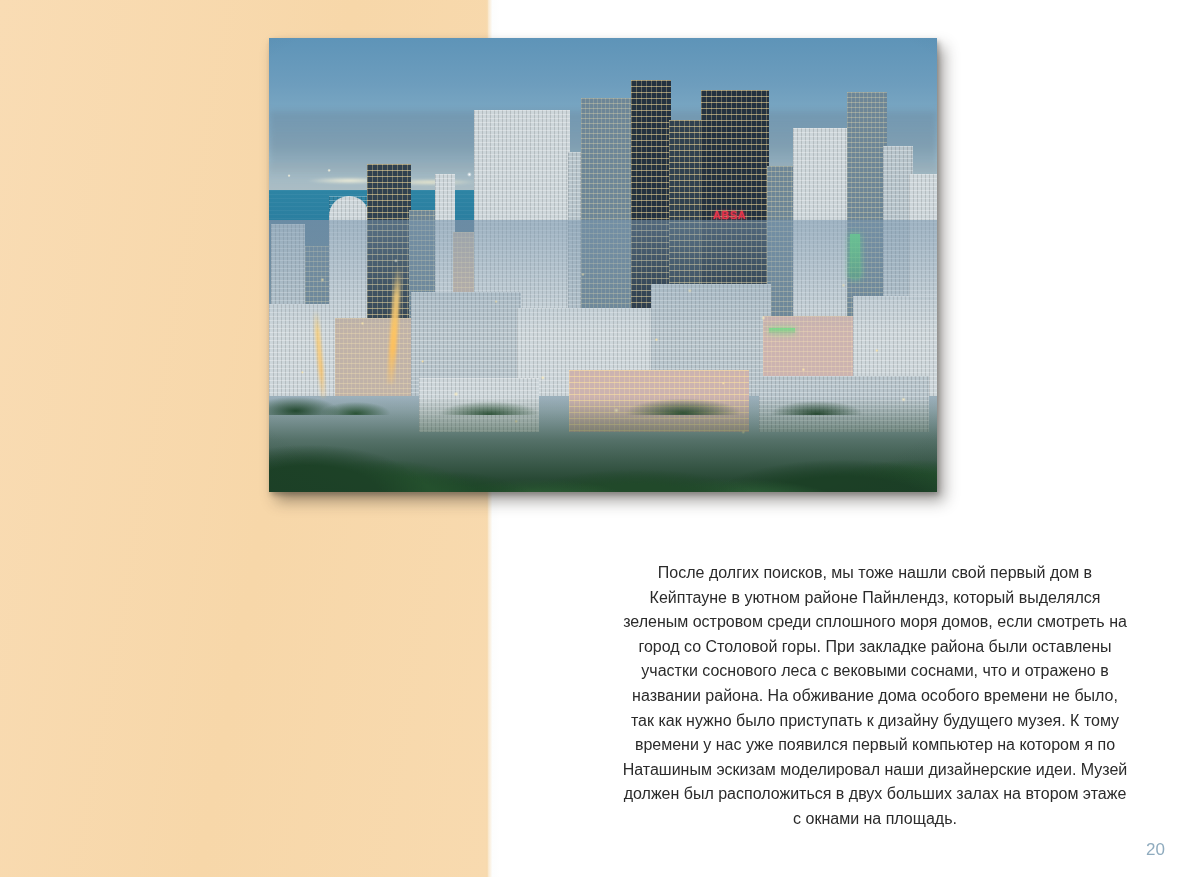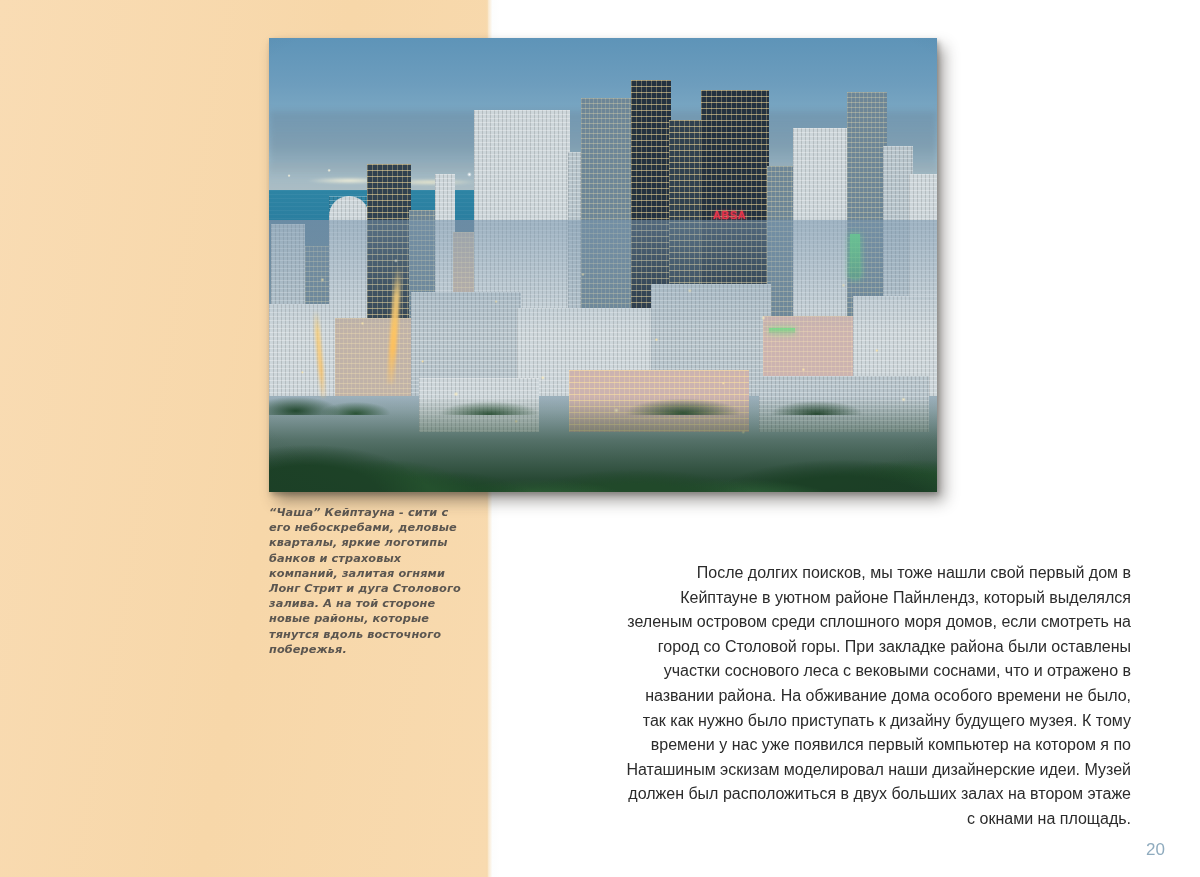--- a/index.html
+++ b/index.html
@@ -265,21 +265,21 @@
   
   #body-text {
     position: absolute;
     left: 619px;
     top: 561px;
     width: 512px;
     font-family: "Liberation Sans", "DejaVu Sans", sans-serif;
     font-size: 16px;
     line-height: 24.6px;
     color: #2b2b2b;
-    text-align: right;
+    text-align: center;
   }
 
   
   #page-number {
     position: absolute;
     left: 1131px;
     top: 840px;
     width: 34px;
     text-align: right;
     font-family: "Liberation Sans", "DejaVu Sans", sans-serif;
@@ -348,19 +348,18 @@
       <div class="lights-layer"></div>
       <div class="cityfog"></div>
 
       <div class="trees-top"></div>
       <div class="trees"></div>
 
       <div class="photo-vignette"></div>
     </div>
   </div>
 
-  <div id="caption">“Чаша” Кейптауна - сити с его небоскребами, деловые кварталы, яркие логотипы банков и страховых компаний, залитая огнями Лонг Стрит и дуга Столового залива. А на той стороне новые районы, которые тянутся вдоль восточного побережья.</div>
 
   <div id="body-text">После долгих поисков, мы тоже нашли свой первый дом в Кейптауне в уютном районе Пайнлендз, который выделялся зеленым островом среди сплошного моря домов, если смотреть на город со Столовой горы. При закладке района были оставлены участки соснового леса с вековыми соснами, что и отражено в названии района. На обживание дома особого времени не было, так как нужно было приступать к дизайну будущего музея. К тому времени у нас уже появился первый компьютер на котором я по Наташиным эскизам моделировал наши дизайнерские идеи. Музей должен был расположиться в двух больших залах на втором этаже с окнами на площадь.</div>
 
   <div id="page-number">20</div>
 
 </div>
 
 </body></html>

